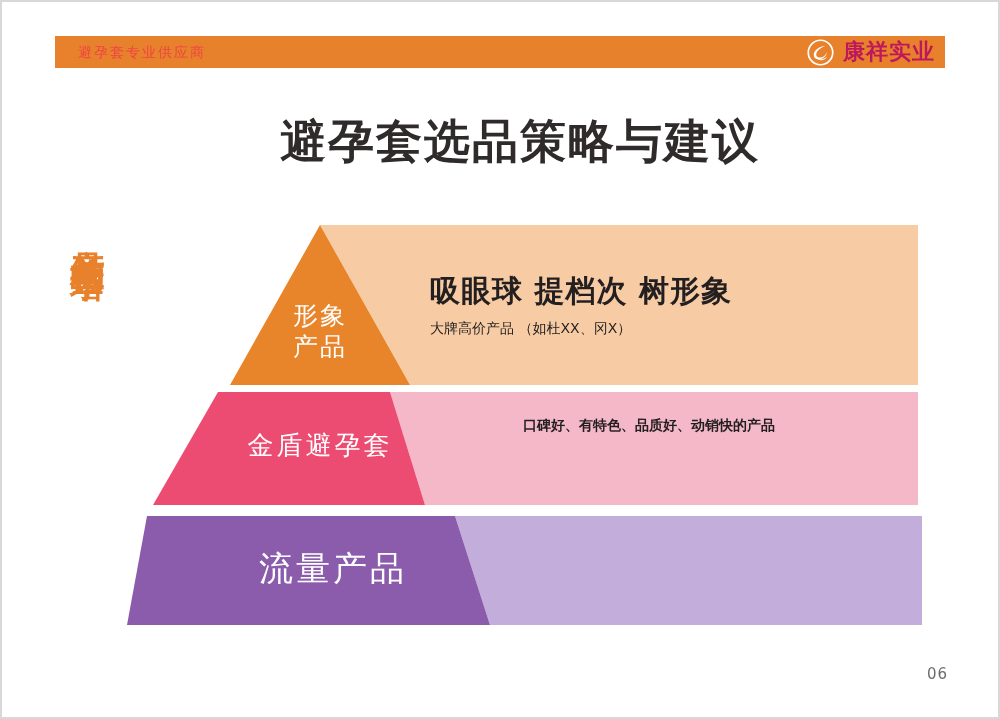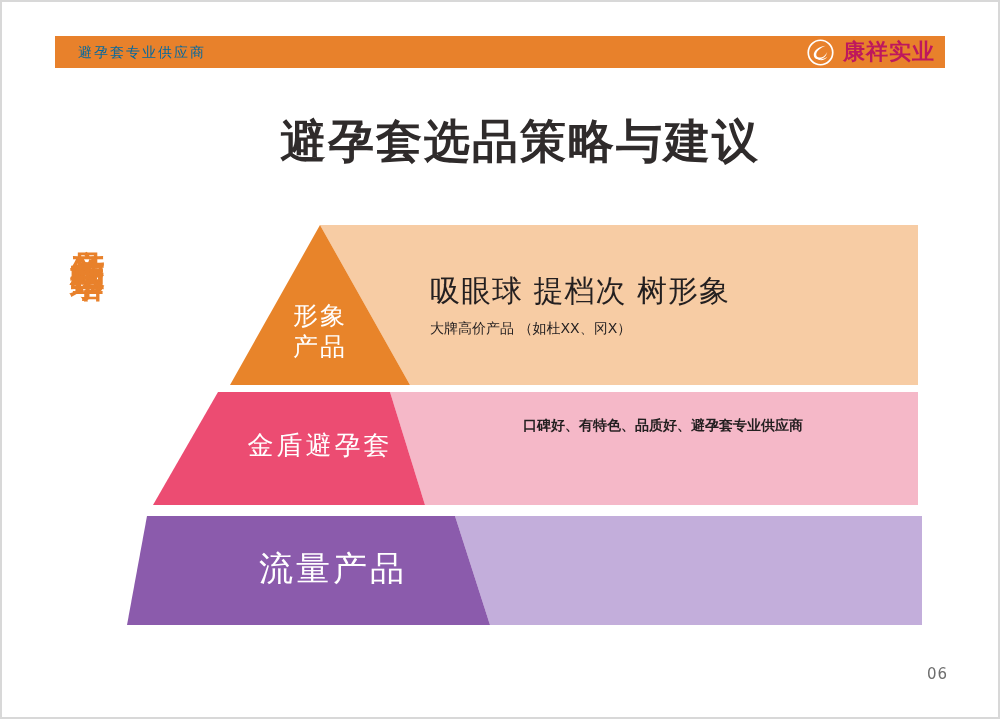--- a/index.html
+++ b/index.html
@@ -36,21 +36,21 @@
     width: 890px;
     height: 32px;
     background: #E8812B;
   }
   .header-tagline {
     position: absolute;
     left: 78px;
     top: 42px;
     font-size: 14px;
     letter-spacing: 2px;
-    color: #0369a1;
+    color: #ef4444;
     line-height: 20px;
     white-space: nowrap;
   }
   .brand-block {
     position: absolute;
     right: 65px;
     top: 36px;
     height: 32px;
     display: flex;
     align-items: center;
@@ -157,21 +157,21 @@
     line-height: 38px;
     white-space: nowrap;
   }
   .tier-sub {
     font-size: 14px;
     font-weight: bold;
     line-height: 25px;
     white-space: nowrap;
   }
   .tier1-right { left: 430px; top: 272px; }
-  .tier1-right .tier-head { font-weight: normal; }
+  .tier1-right .tier-head { font-weight: bold; }
   .tier1-right .tier-sub  { margin-top: 6px; font-weight: normal; }
 
   .tier2-right { left: 523px; top: 412px; }
   .tier2-right .tier-sub { margin-top: 1px; }
 
   .tier3-right { left: 575px; top: 534px; }
   .tier3-right .tier-sub { margin-top: 1px; }
 
   
   .page-number {
@@ -228,19 +228,19 @@
   </div>
   <div class="tier-left-label tier2-left-label">金盾避孕套</div>
   <div class="tier-left-label tier3-left-label">流量产品</div>
 
   <div class="tier-right tier1-right">
     <div class="tier-head">吸眼球 提档次 树形象</div>
     <div class="tier-sub">大牌高价产品 （如杜XX、冈X）</div>
   </div>
 
   <div class="tier-right tier2-right">
-    <div class="tier-sub">口碑好、有特色、品质好、避孕套专业供应商</div>
+    <div class="tier-sub">口碑好、有特色、品质好、动销快的产品</div>
   </div>
 
 
   <div class="page-number" style="color: rgb(109, 109, 109);">06</div>
 
 </div>
 
 </body></html>

